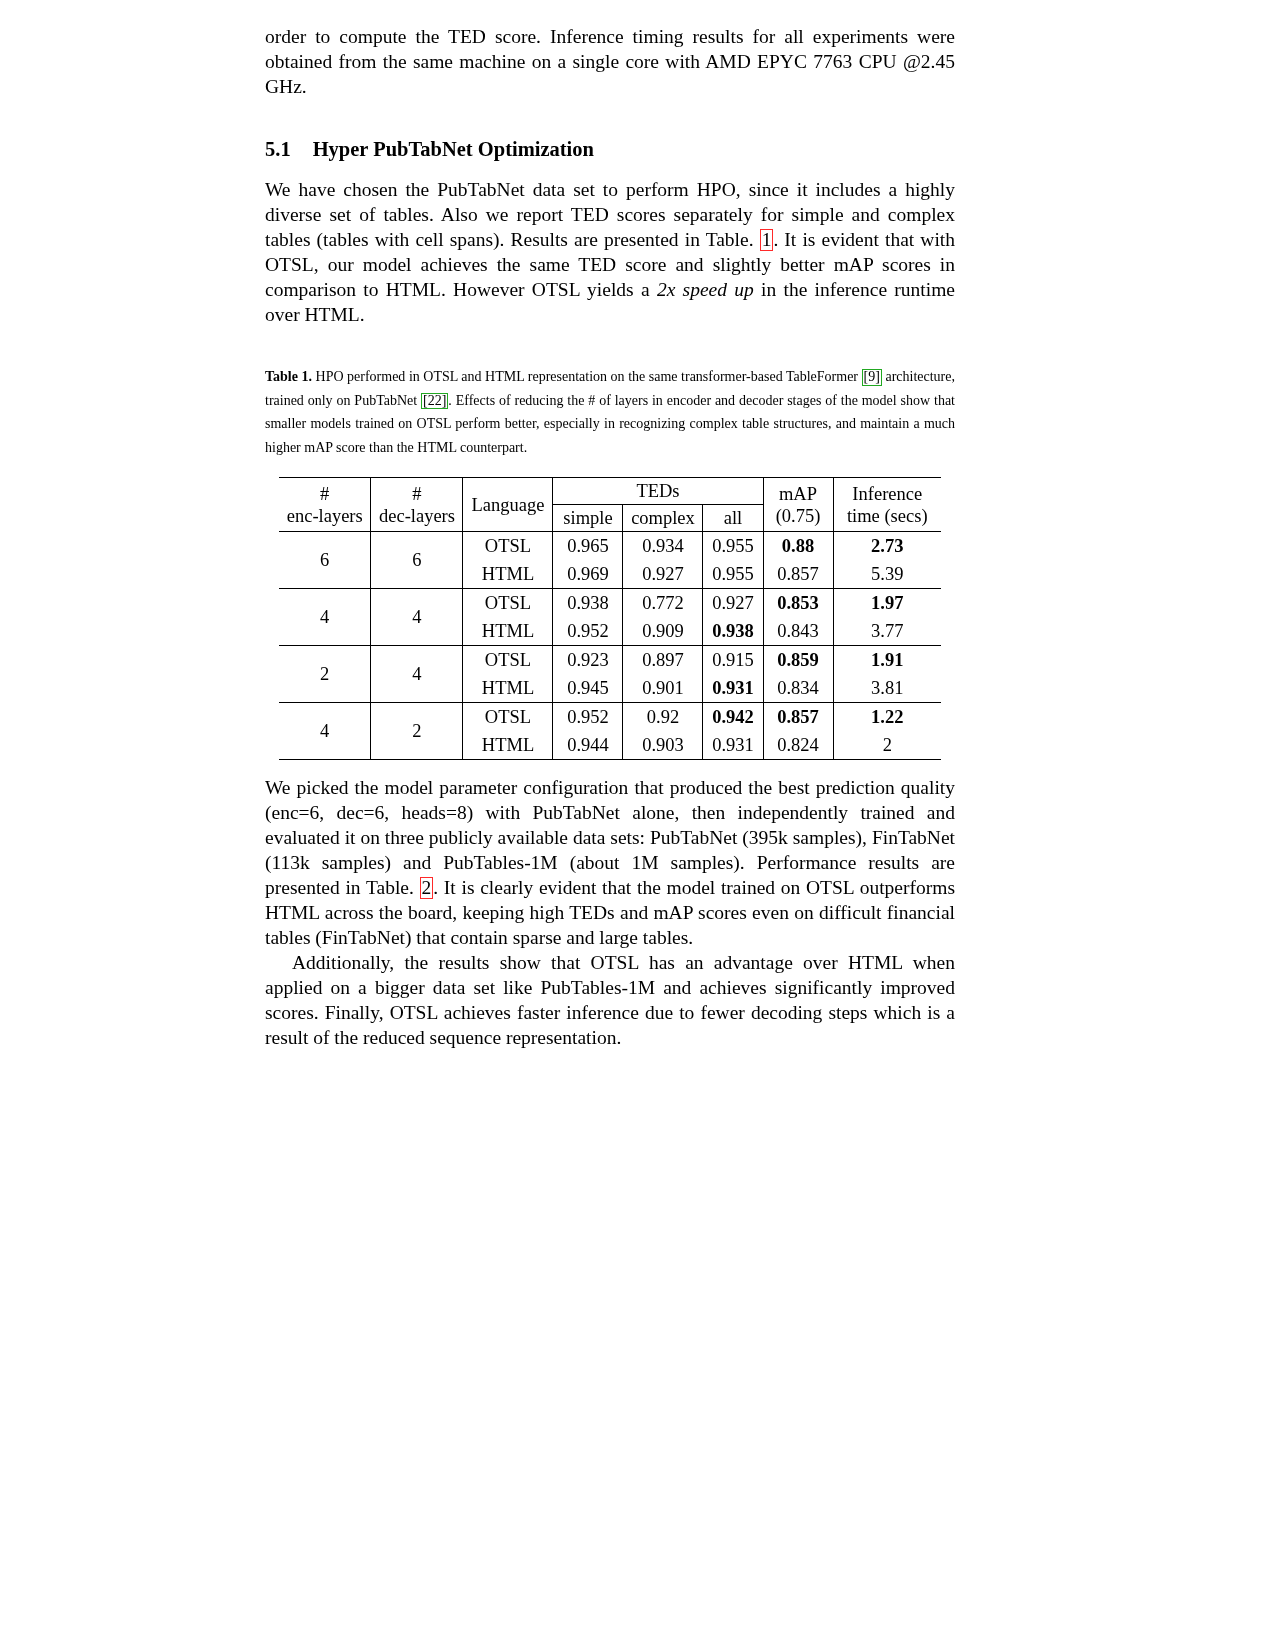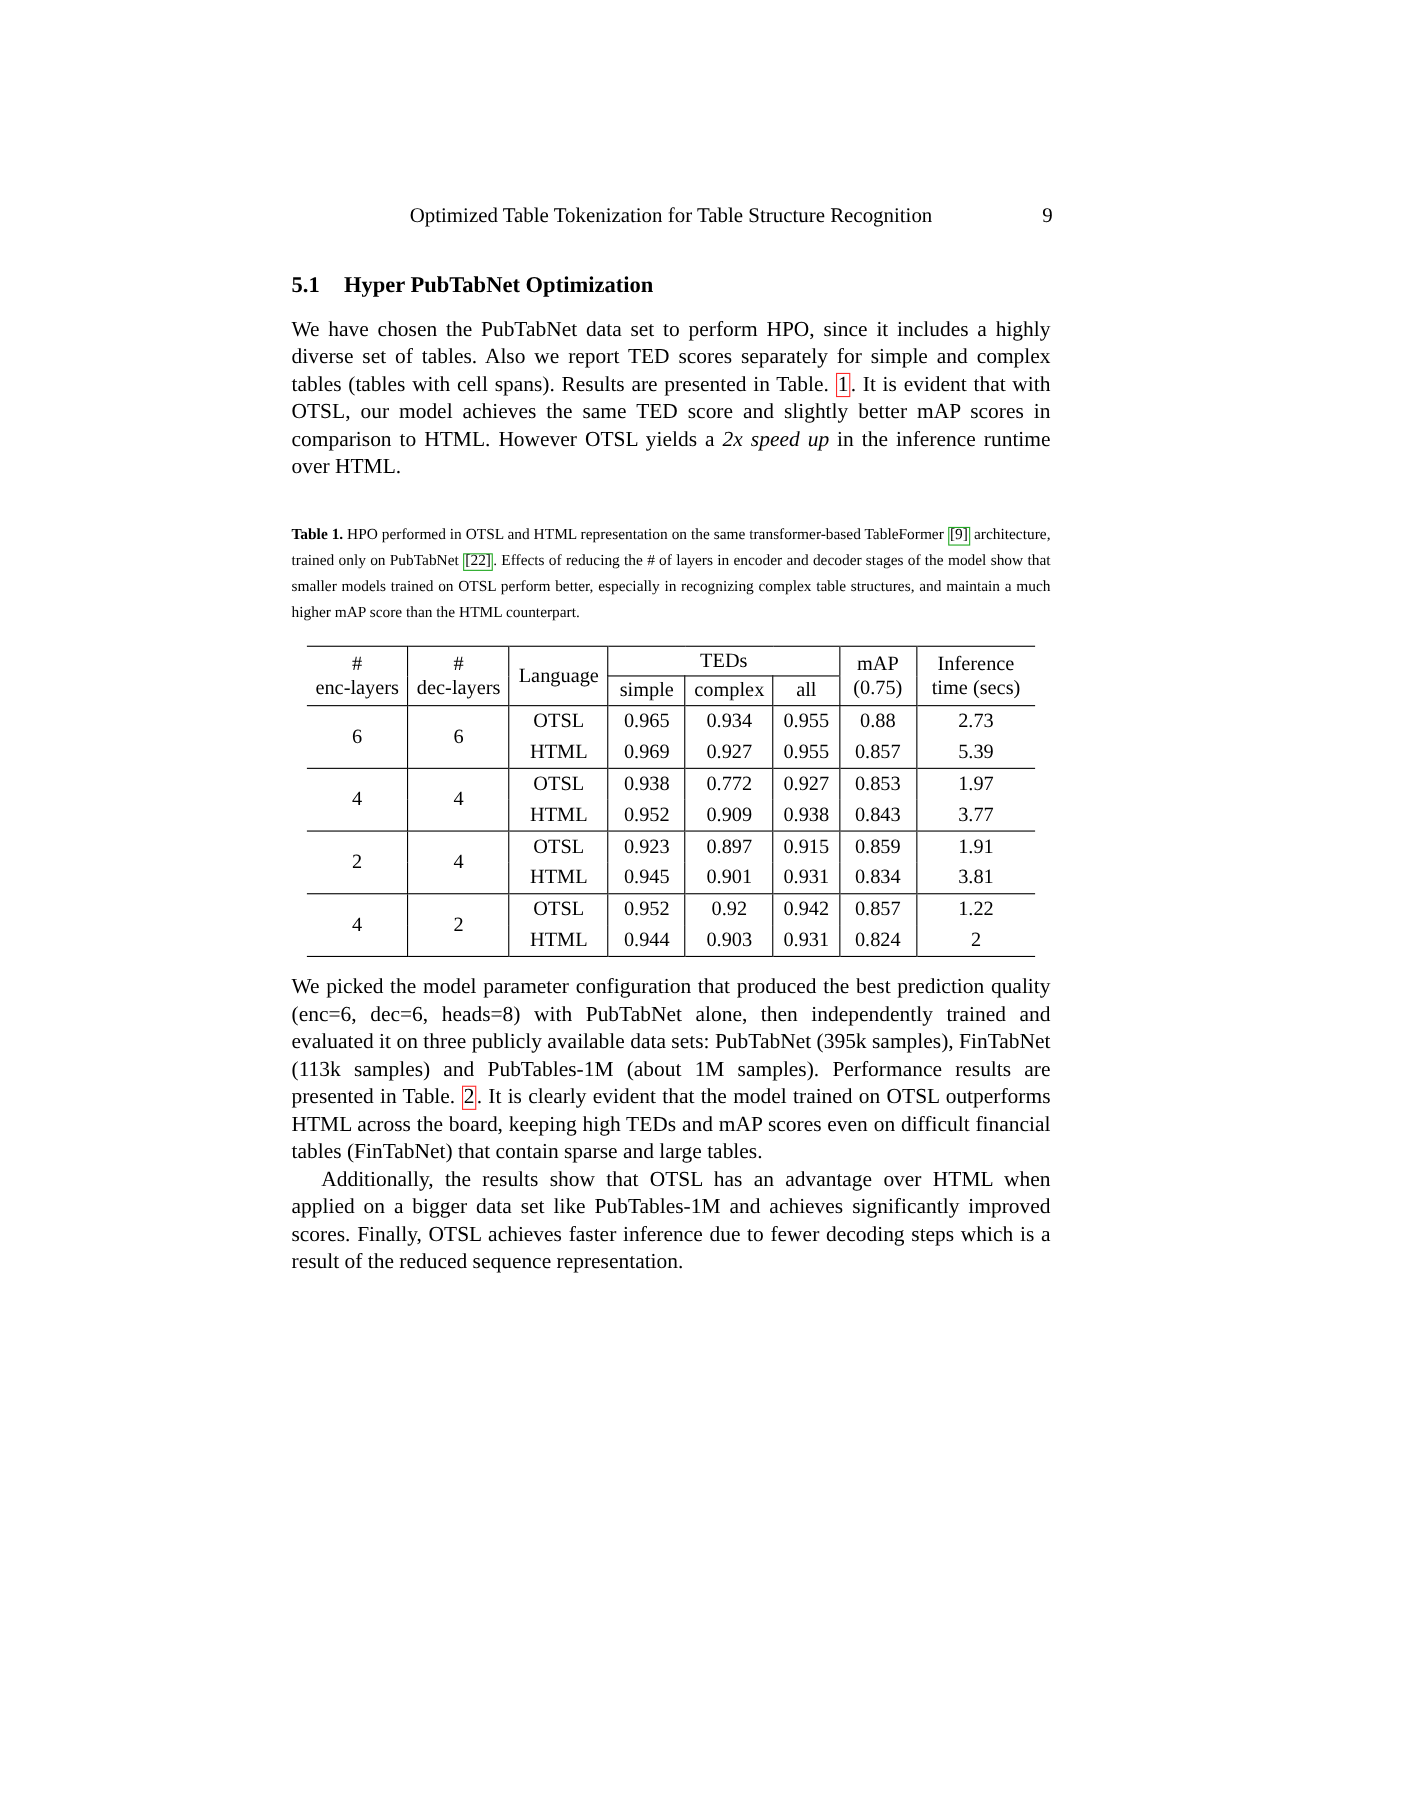--- a/index.html
+++ b/index.html
@@ -36,36 +36,33 @@
     margin:18px auto 0 auto;
     font-size:18.5px; line-height:22px;
     border-top:1px solid #000; border-bottom:1px solid #000;
   }
   table.results th, table.results td {
     text-align:center; vertical-align:middle; font-weight:normal; padding:3px 2px;
   }
   table.results th { border-bottom:1px solid #000; padding:2px 2px; }
   table.results .bl { border-left:1px solid #000; }
   table.results tr.grp td { border-top:1px solid #000; }
-  table.results td.b { font-weight:normal; }
+  table.results td.b { font-weight:bold; }
   .two-line span { display:block; }
 
   em { font-style:italic; }
 </style>
 </head>
 <body>
 
 <div class="page">
   <div class="content">
 
-    <header class="running-head">
-      <span class="rh-title">Optimized Table Tokenization for Table Structure Recognition</span>
-      <span class="rh-num">9</span>
-    </header>
 
+    <p class="body-par intro">order to compute the TED score. Inference timing results for all experiments were obtained from the same machine on a single core with AMD EPYC 7763 CPU @2.45 GHz.</p>
 
     <h2 class="sec-head"><span class="sec-num">5.1</span><span>Hyper PubTabNet Optimization</span></h2>
 
     <p class="body-par after-head"><span>We have chosen the PubTabNet data set to perform HPO, since it includes a highly diverse set of tables. Also we report TED scores separately for simple and complex tables (tables with cell spans). Results are presented in Table. </span><span class="refbox red">1</span><span>. It is evident that with OTSL, our model achieves the same TED score and slightly better mAP scores in comparison to HTML. However OTSL yields a </span><em>2x speed up</em><span> in the inference runtime over HTML.</span></p>
 
     <div class="caption"><span class="cap-label">Table 1.</span><span> HPO performed in OTSL and HTML representation on the same transformer-based TableFormer </span><span class="refbox green">[9]</span><span> architecture, trained only on PubTabNet </span><span class="refbox green">[22]</span><span>. Effects of reducing the # of layers in encoder and decoder stages of the model show that smaller models trained on OTSL perform better, especially in recognizing complex table structures, and maintain a much higher mAP score than the HTML counterpart.</span></div>
 
     <table class="results">
       <colgroup>
         <col style="width:92px">

